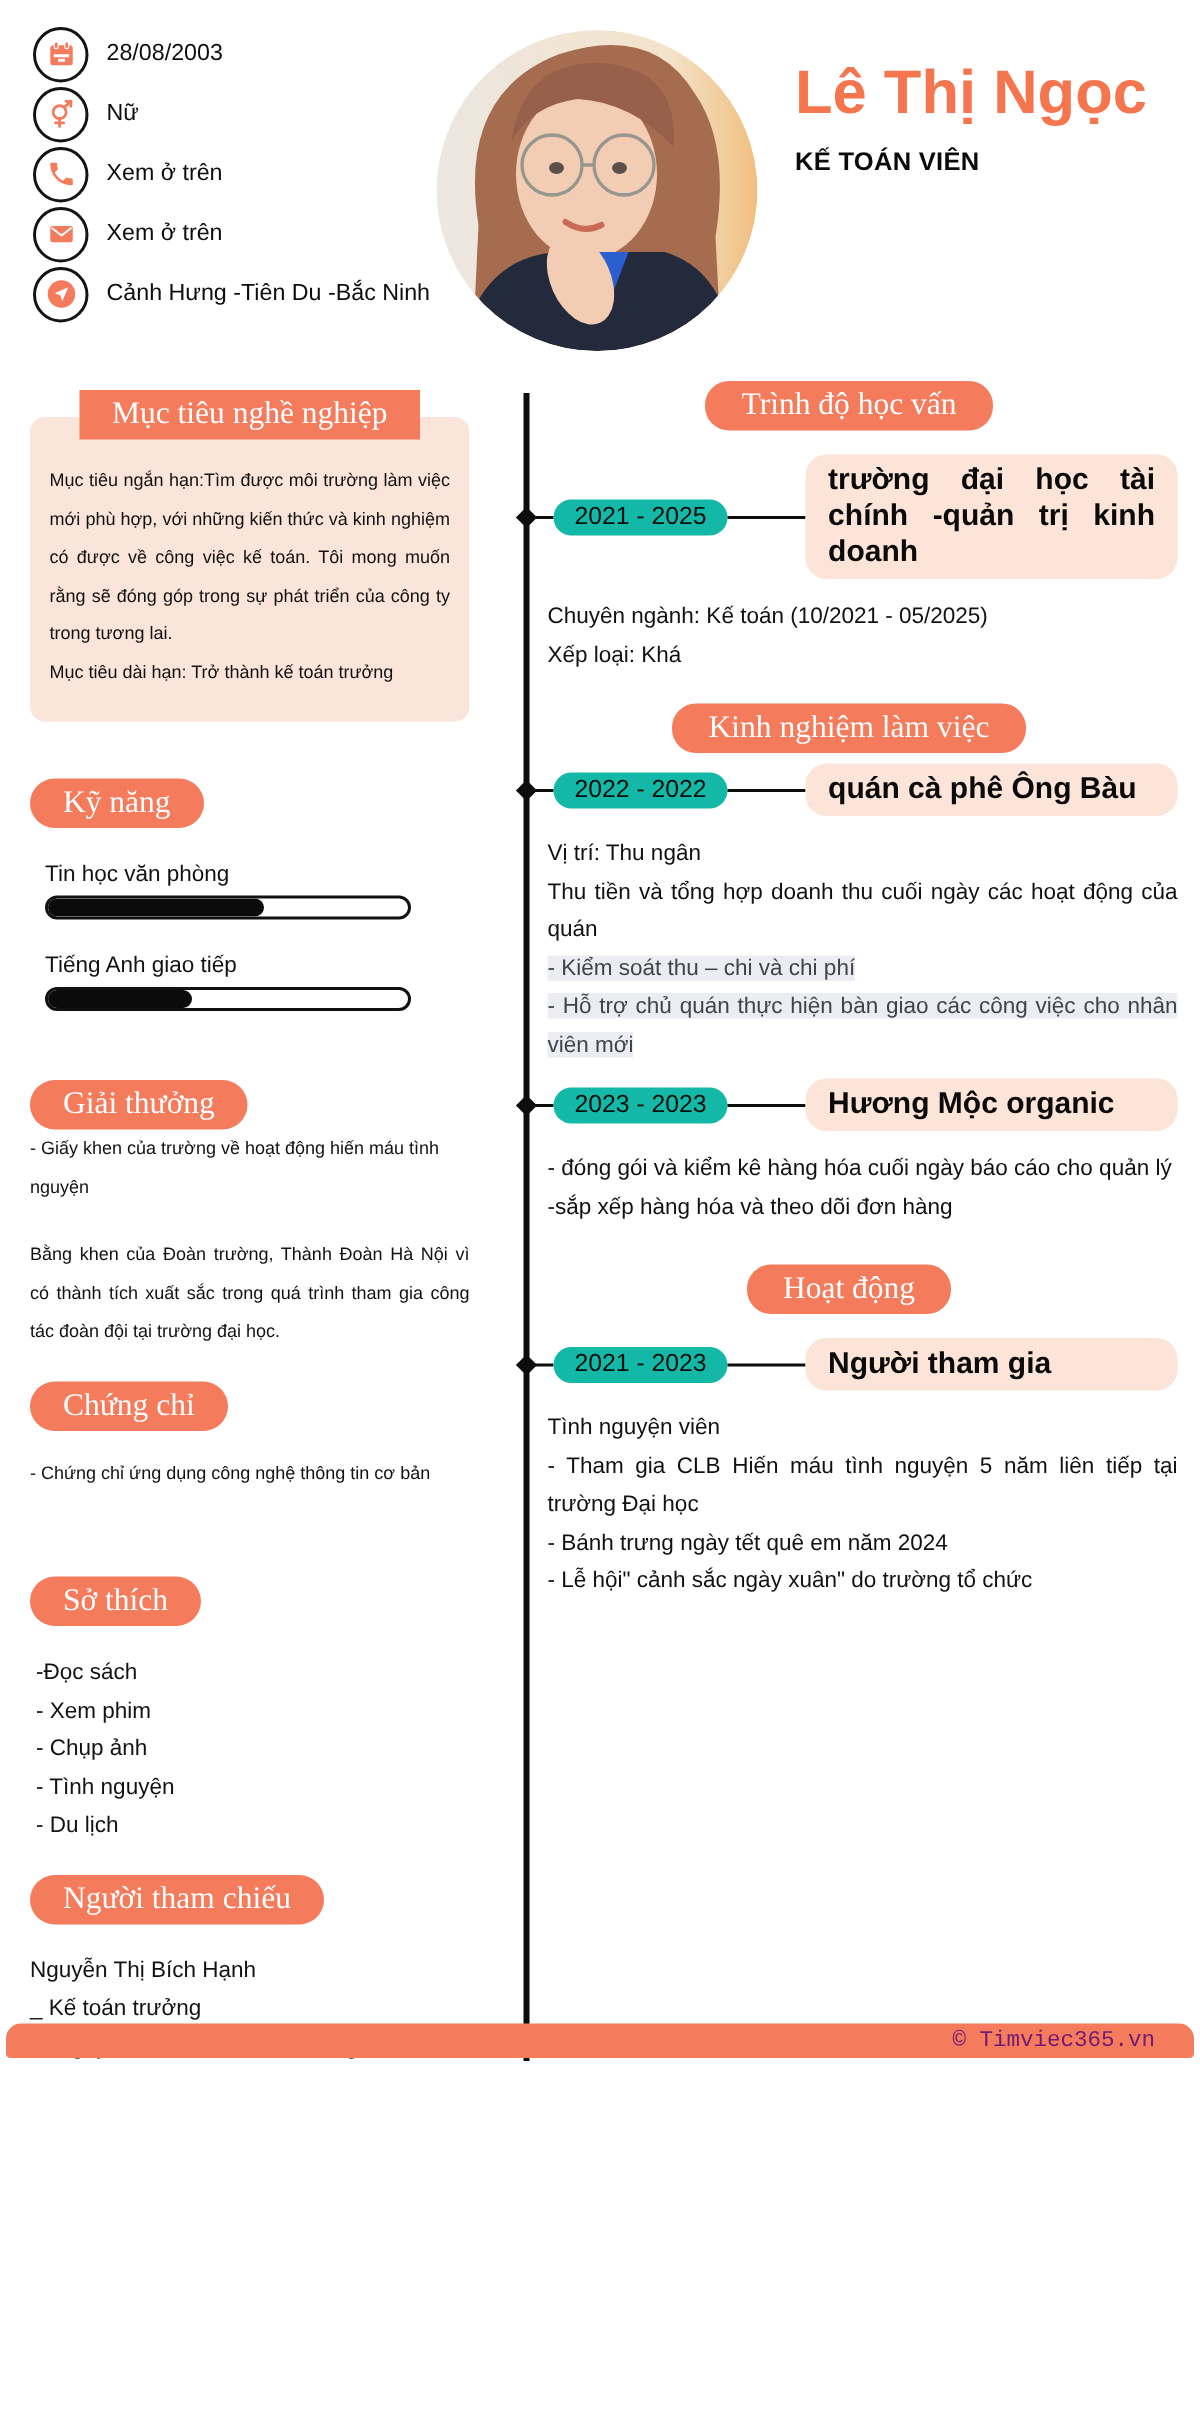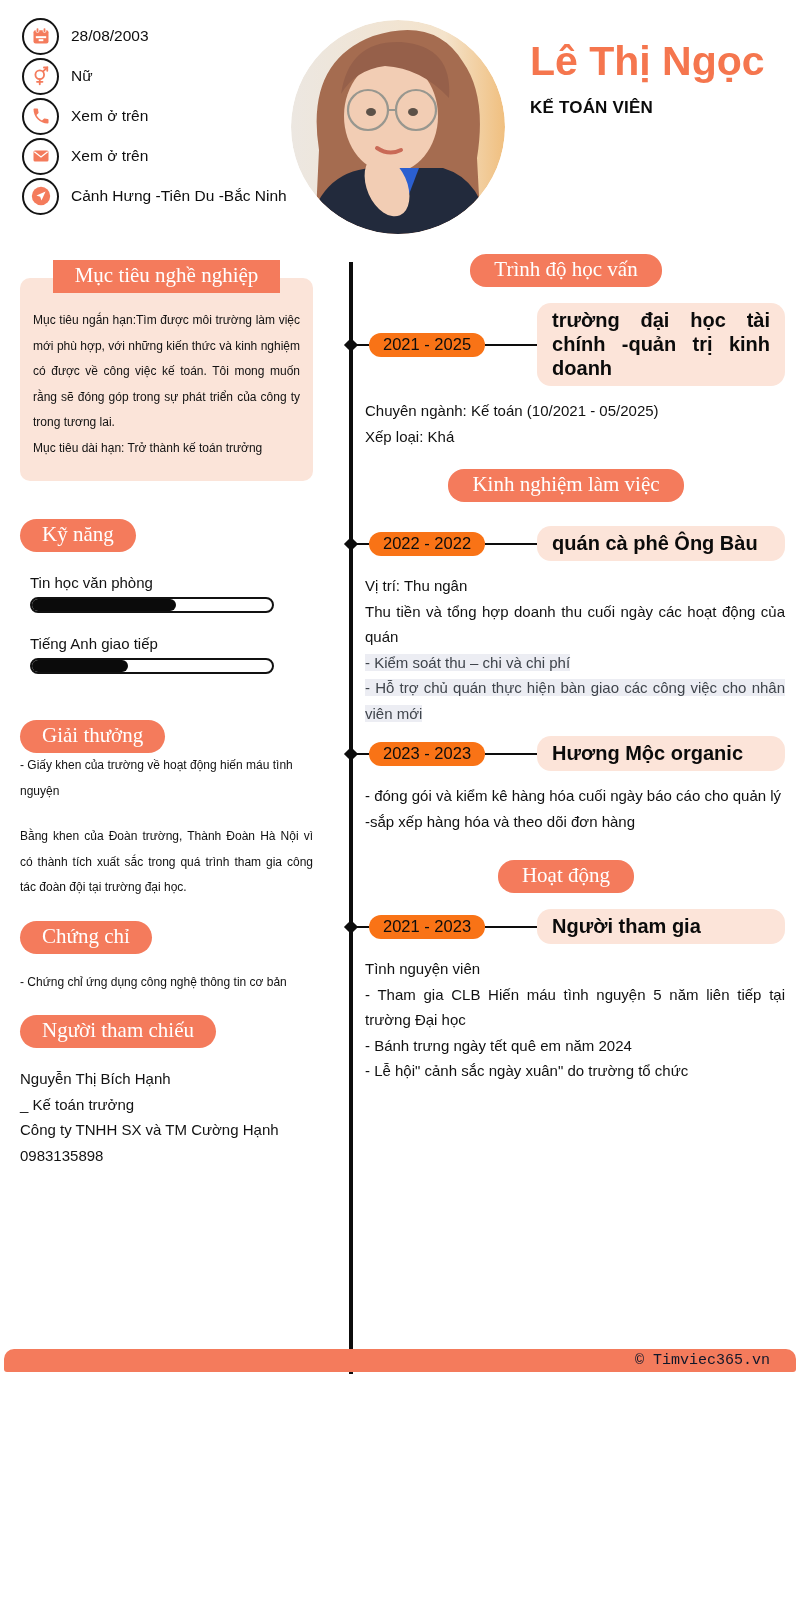--- a/index.html
+++ b/index.html
@@ -50,33 +50,33 @@
   .ref-list{margin-top:18px;}
 
   
   .divider{position:absolute;left:349px;top:262px;width:4px;height:1312px;background:#0d0d0d;}
 
   
   .right-col{position:absolute;left:347px;top:254px;width:438px;}
   .entry-row{display:flex;align-items:center;margin-top:16px;}
   .diamond{width:10px;height:10px;background:#0d0d0d;transform:rotate(45deg);flex:0 0 10px;margin-left:-1px;}
   .conn1{flex:0 0 13px;height:0;border-top:2px solid #0d0d0d;}
-  .date-pill{background:#f97316;border-radius:15px;padding:2px 14px 3px;font-size:16.5px;white-space:nowrap;color:#0d0d0d;}
+  .date-pill{background:#14b8a6;border-radius:15px;padding:2px 14px 3px;font-size:16.5px;white-space:nowrap;color:#0d0d0d;}
   .conn2{flex:0 0 52px;height:0;border-top:2px solid #0d0d0d;}
   .org-box{flex:1;background:#fce4d9;border-radius:14px;padding:5px 15px 6px;font-weight:bold;
            font-size:20px;line-height:24px;text-align:justify;color:#0b0b0b;}
   .details{padding-left:18px;margin-top:12px;font-size:15px;line-height:25.5px;color:#111;}
   .details p{margin:0;}
   .hl{background:#ecedf3;color:#3f444b;box-decoration-break:clone;}
   .r-sec{margin-top:20px;}
 
   
   .footer{position:absolute;left:4px;right:4px;bottom:2px;height:23px;background:#f47b5c;
           border-radius:10px 10px 3px 3px;text-align:right;}
-  .footer span{font-family:"Liberation Mono","DejaVu Sans Mono",monospace;font-size:15px;color:#0f172a;
+  .footer span{font-family:"Liberation Mono","DejaVu Sans Mono",monospace;font-size:15px;color:#701a75;
           line-height:23px;padding-right:26px;}
 </style>
 </head>
 <body>
 
 <div class="page">
 
   <div class="contact">
     <div class="c-item">
       <span class="cicon">
@@ -191,20 +191,30 @@
       <span class="pill">Giải thưởng</span>
       <div class="body-txt">- Giấy khen của trường về hoạt động hiến máu tình nguyện</div>
       <div class="body-txt just after-pill">Bằng khen của Đoàn trường, Thành Đoàn Hà Nội vì có thành tích xuất sắc trong quá trình tham gia công tác đoàn đội tại trường đại học.</div>
     </div>
 
     <div class="sec-gap3">
       <span class="pill">Chứng chỉ</span>
       <div class="body-txt just" style="margin-top:16px;">- Chứng chỉ ứng dụng công nghệ thông tin cơ bản</div>
     </div>
 
+    <div class="sec-gap4">
+      <span class="pill">Sở thích</span>
+      <div class="hobby-list">
+        <div class="hobby-line">-Đọc sách</div>
+        <div class="hobby-line">- Xem phim</div>
+        <div class="hobby-line">- Chụp ảnh</div>
+        <div class="hobby-line">- Tình nguyện</div>
+        <div class="hobby-line">- Du lịch</div>
+      </div>
+    </div>
 
     <div class="sec-gap3">
       <span class="pill">Người tham chiếu</span>
       <div class="ref-list">
         <div class="ref-line">Nguyễn Thị Bích Hạnh</div>
         <div class="ref-line">_ Kế toán trưởng</div>
         <div class="ref-line">Công ty TNHH SX và TM Cường Hạnh</div>
         <div class="ref-line">0983135898</div>
       </div>
     </div>
@@ -225,21 +235,21 @@
       <span class="org-box">trường đại học tài chính -quản trị kinh doanh</span>
     </div>
     <div class="details">
       <p>Chuyên ngành: Kế toán (10/2021 - 05/2025)</p>
       <p>Xếp loại: Khá</p>
     </div>
 
     <div class="r-sec">
       <span class="rpill">Kinh nghiệm làm việc</span>
 
-      <div class="entry-row" style="margin-top:24px;">
+      <div class="entry-row" style="margin-top:7px;">
         <span class="diamond"></span>
         <span class="conn1"></span>
         <span class="date-pill">2022 - 2022</span>
         <span class="conn2"></span>
         <span class="org-box">quán cà phê Ông Bàu</span>
       </div>
       <div class="details">
         <p>Vị trí: Thu ngân</p>
         <p class="just">Thu tiền và tổng hợp doanh thu cuối ngày các hoạt động của quán</p>
         <p><span class="hl">- Kiểm soát thu – chi và chi phí</span></p>

